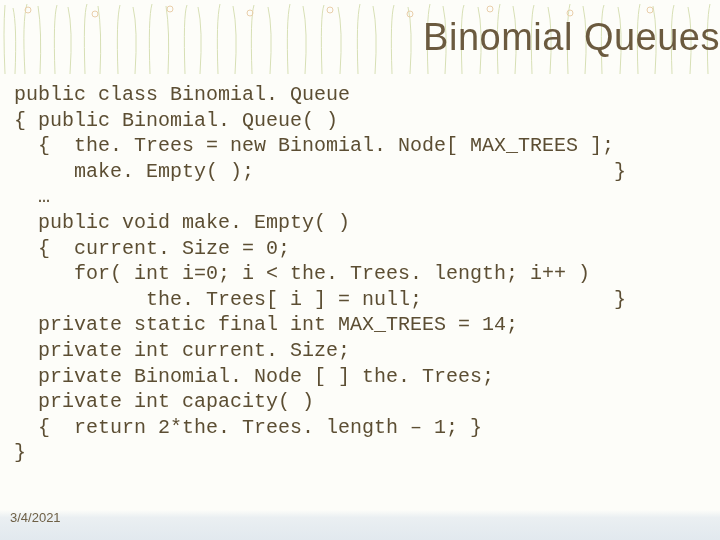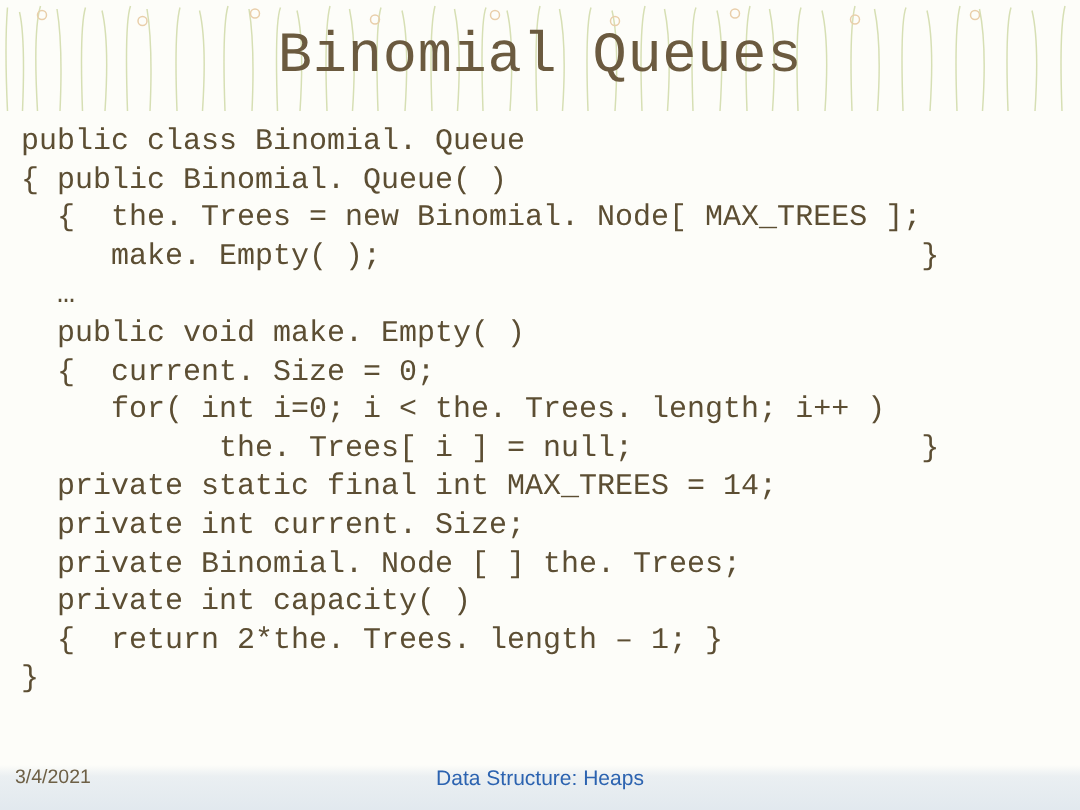--- a/index.html
+++ b/index.html
@@ -7,22 +7,21 @@
   body {
     background: #fdfdf9;
     font-family: Arial, Helvetica, sans-serif;
     position: relative;
   }
   .header {
     height: 74px;
     position: relative;
     display: flex;
     align-items: center;
-    justify-content: center;
-    font-family: Liberation Mono, monospace;
+    justify-content: flex-end;
   }
   .grass {
     position: absolute;
     left: 0; right: 0; top: 0; bottom: 0;
     overflow: hidden;
     opacity: 0.55;
     z-index: 0;
   }
   .grass svg { width: 100%; height: 100%; display: block; }
   .title {
@@ -147,15 +146,14 @@
 <span>           the. Trees[ i ] = null;                }</span>
 <span>  private static final int MAX_TREES = 14;</span>
 <span>  private int current. Size;</span>
 <span>  private Binomial. Node [ ] the. Trees;</span>
 <span>  private int capacity( )</span>
 <span>  {  return 2*the. Trees. length – 1; }</span>
 <span>}</span></div>
 
 <div class="footer">
   <span class="footer-left">3/4/2021</span>
-  <span class="footer-center">Data Structure: Heaps</span>
   <span class="footer-right">29</span>
 </div>
 
 </body></html>

